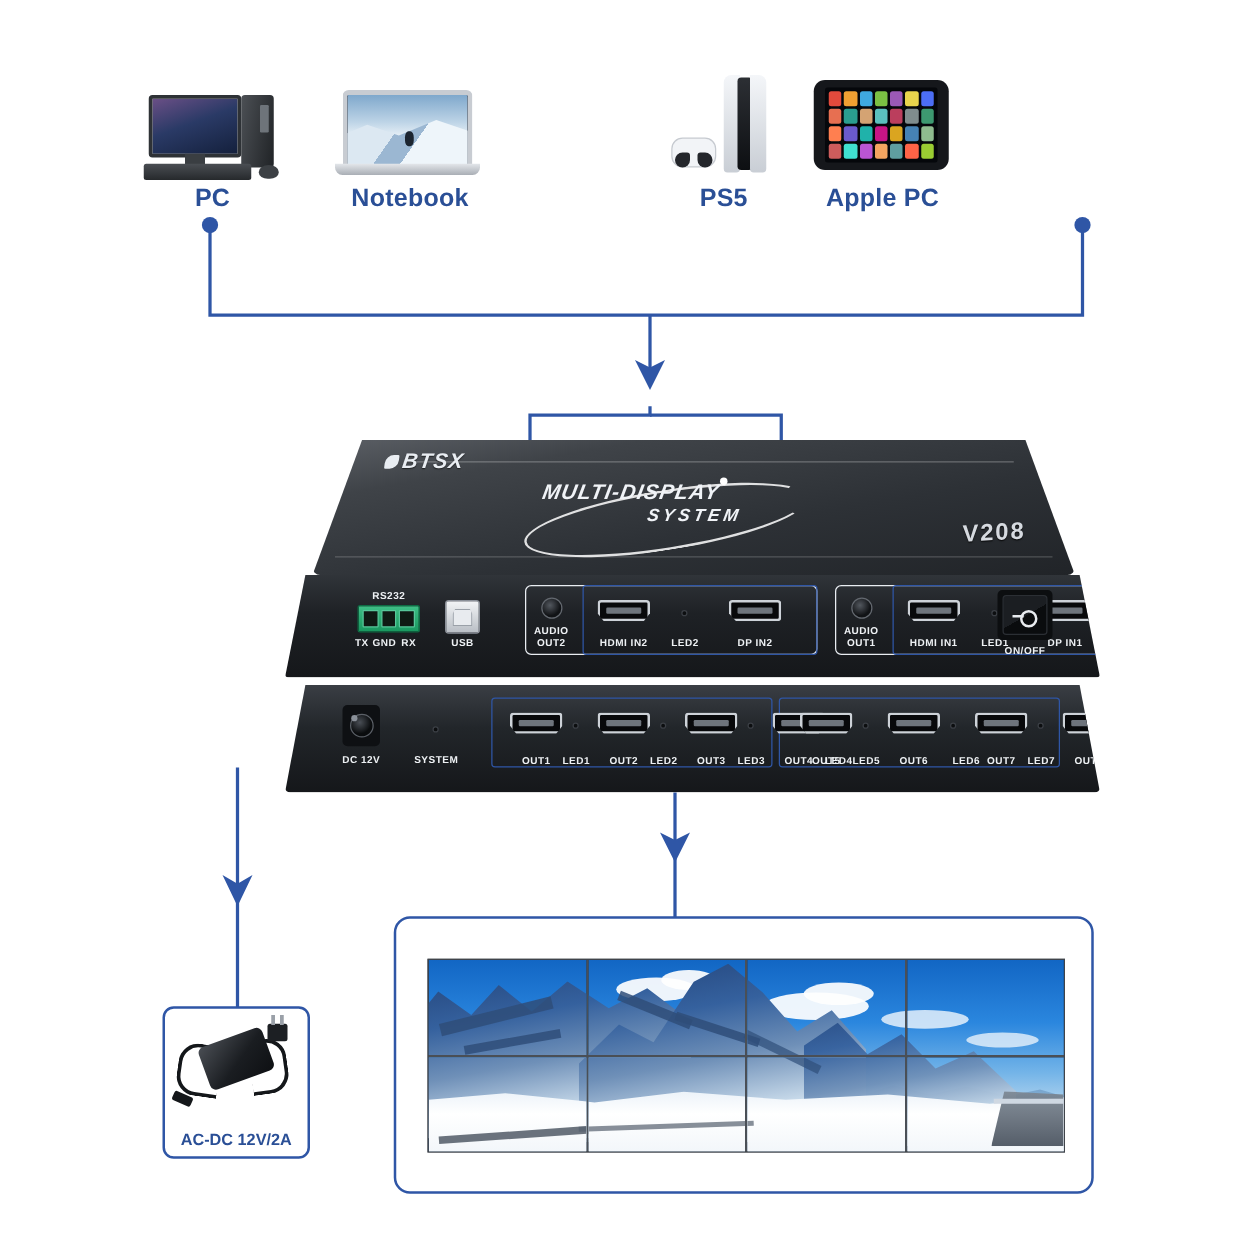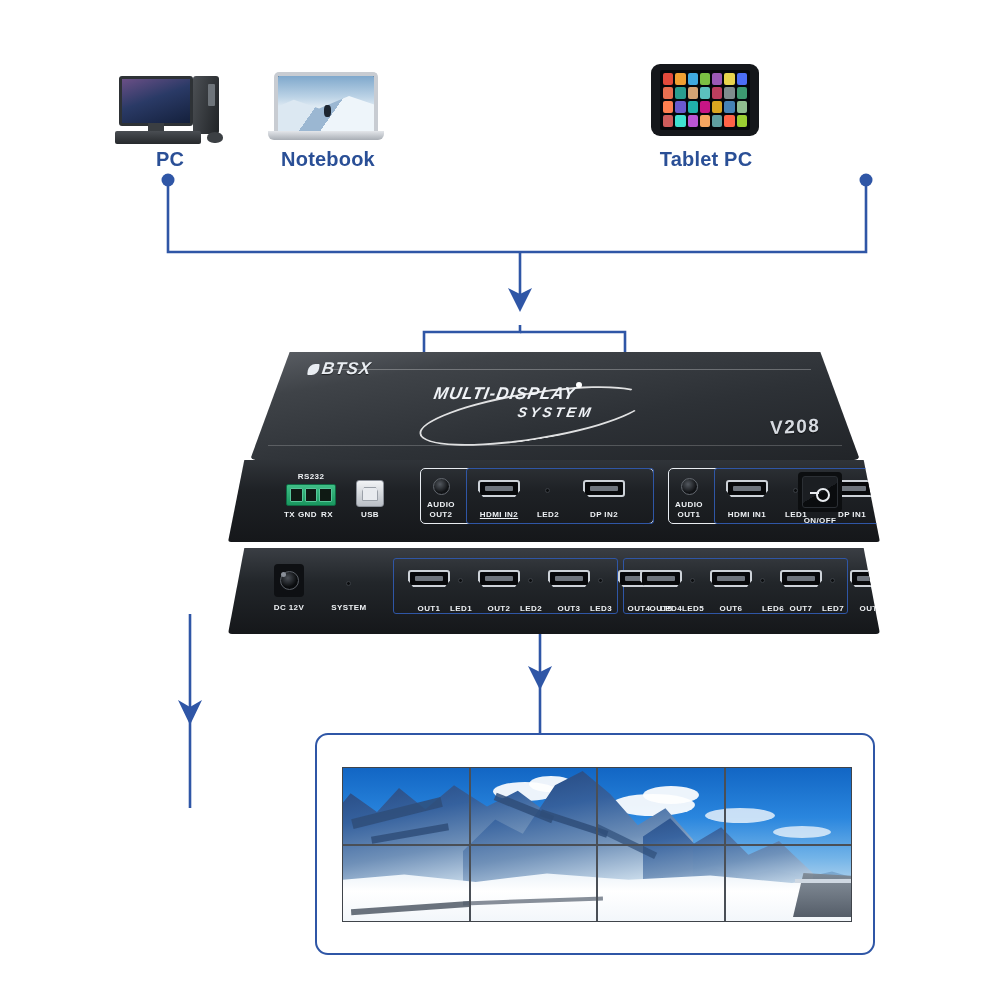--- a/index.html
+++ b/index.html
@@ -197,20 +197,31 @@
         <div class="nb-lid">
             <div class="nb-scr"></div>
           </div>
           <div class="nb-base"></div>
       </div>
     </div>
     <div class="cap">Notebook</div>
   </div>
 
 
+  <div class="src" style="left:530px; top:58px; width:98px;">
+    <div class="art">
+      <div style="position:relative;width:84px;height:86px;">
+        <div class="ps5-con"></div>
+        <div class="ps5-body">
+            <div class="ps5-core"></div>
+          </div>
+      </div>
+    </div>
+    <div class="cap">PS5</div>
+  </div>
 
   <div class="src" style="left:645px; top:58px; width:122px;">
     <div class="art">
       <div style="position:relative;width:114px;height:86px;">
         <div class="tab-body">
             <div class="tab-scr" id="tabgrid">
               <i style="background: rgb(226, 74, 60);"></i>
               <i style="background: rgb(240, 160, 50);"></i>
               <i style="background: rgb(63, 169, 224);"></i>
               <i style="background: rgb(123, 192, 67);"></i>
@@ -235,21 +246,21 @@
               <i style="background: rgb(64, 224, 208);"></i>
               <i style="background: rgb(186, 85, 211);"></i>
               <i style="background: rgb(244, 164, 96);"></i>
               <i style="background: rgb(95, 158, 160);"></i>
               <i style="background: rgb(255, 99, 71);"></i>
               <i style="background: rgb(154, 205, 50);"></i>
             </div>
           </div>
       </div>
     </div>
-    <div class="cap">Tablet PC</div>
+    <div class="cap">Apple PC</div>
   </div>
 
 
   <svg class="wires" viewBox="0 0 1000 1000">
     <g stroke="#2f56a6" stroke-width="2.6" fill="none">
 
       <path d="M168,182 L168,252 L866,252 L866,182"></path>
 
       <path d="M520,252 L520,300"></path>
 
@@ -303,21 +314,21 @@
 
     <div class="wh-box" style="left:192px; top:8px; width:234px; height:56px;"></div>
     <div class="jack" style="left:205px; top:18px;"></div>
     <div class="lbl lbl-c" style="left:192px; top:40px; width:42px;">AUDIO</div>
     <div class="lbl lbl-c" style="left:192px; top:50px; width:42px;">OUT2</div>
 
     <div class="hl-box" style="left:238px; top:8px; width:188px; height:56px;"></div>
     <div class="hdmi" style="left:250px; top:20px;">
         <i></i>
       </div>
-    <div class="lbl lbl-c" style="left:238px; top:50px; width:66px;text-decoration:underline;">HDMI  IN2</div>
+    <div class="lbl lbl-c" style="left:238px; top:50px; width:66px;">HDMI  IN2</div>
     <div class="led" style="left:317px; top:28px;"></div>
     <div class="lbl lbl-c" style="left:300px; top:50px; width:40px;">LED2</div>
     <div class="dp" style="left:355px; top:20px;">
         <i></i>
       </div>
     <div class="lbl lbl-c" style="left:345px; top:50px; width:62px;">DP IN2</div>
 
     <div class="wh-box" style="left:440px; top:8px; width:234px; height:56px;"></div>
     <div class="jack" style="left:453px; top:18px;"></div>
     <div class="lbl lbl-c" style="left:440px; top:40px; width:42px;">AUDIO</div>
@@ -397,20 +408,30 @@
         <div class="lbl lbl-c" style="left: 584px; top: 56px; width: 42px;">LED7</div>
         <div class="hdmi" style="left: 622px; top: 22px;">
           <i></i>
         </div>
         <div class="lbl lbl-c" style="left: 616px; top: 56px; width: 54px;">OUT8</div>
         <div class="led" style="left: 672px; top: 30px;"></div>
         <div class="lbl lbl-c" style="left: 654px; top: 56px; width: 42px;">LED8</div>
       </div>
   </div>
 
+  <div class="adapter-card">
+    <div style="position:absolute;inset:0;">
+      <div class="psu-c1"></div>
+        <div class="psu-tip"></div>
+      <div class="psu-c2"></div>
+        <div class="psu-plug"></div>
+      <div class="psu-brick"></div>
+    </div>
+    <div class="adapter-cap">AC-DC 12V/2A</div>
+  </div>
 
   <div class="wall-card">
     <div class="wall-grid" id="wallgrid">
         <div class="wall-cell">
           <div class="scene" style="left: 0px; top: 0px;">
             <div class="sky"></div>
             <div class="mtn" style="left:-10px;top:6%;width:220px;height:86%;clip-path:polygon(0 28%,8% 12%,20% 26%,30% 8%,42% 24%,55% 6%,70% 22%,84% 10%,100% 30%,100% 100%,0 100%);"></div>
             <div class="mtn" style="left:120px;top:2%;width:230px;height:92%;clip-path:polygon(0 56%,14% 34%,26% 44%,40% 10%,52% 0%,64% 16%,76% 38%,88% 26%,100% 48%,100% 100%,0 100%);"></div>
             <div class="rockband" style="left:8px;top:40px;width:92px;height:10px;transform:rotate(-14deg);"></div>
             <div class="rockband" style="left:28px;top:62px;width:78px;height:7px;transform:rotate(-10deg);"></div>

